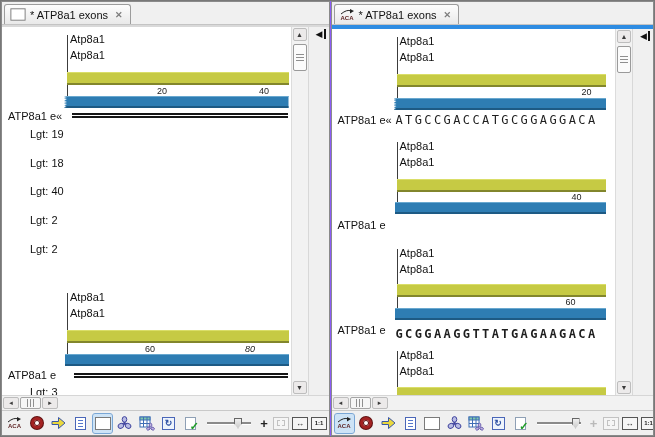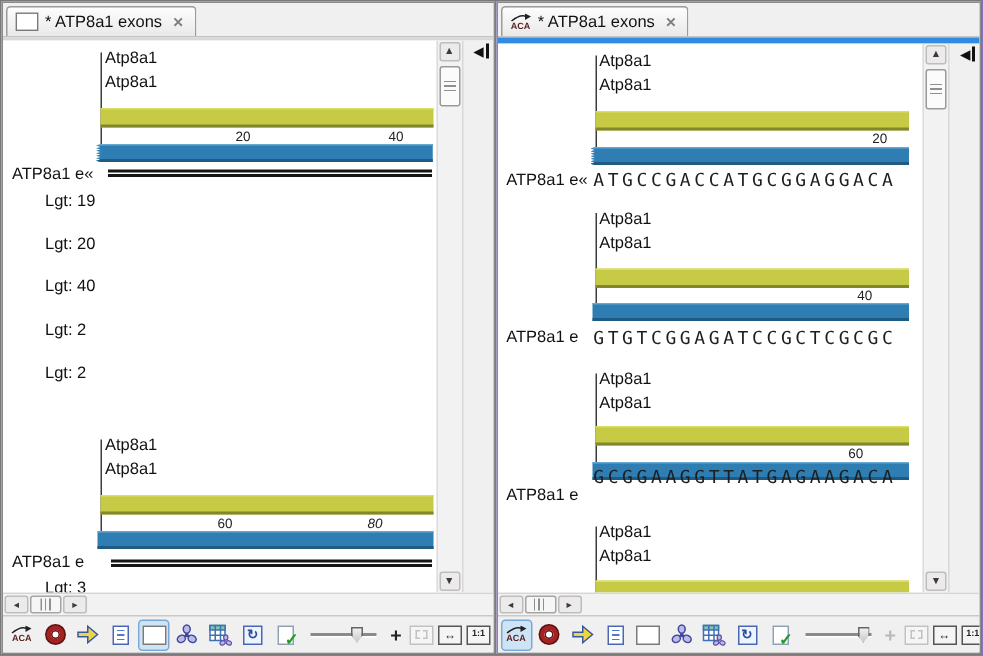--- a/index.html
+++ b/index.html
@@ -98,21 +98,21 @@
         <div class="abs lbl" style="left:68px;top:6px;">Atp8a1</div>
         <div class="abs lbl" style="left:68px;top:22px;">Atp8a1</div>
         <div class="abs ybar" style="left:65px;right:2px;top:45px;"></div>
         <div class="abs num" style="left:155px;top:59px;">20</div>
         <div class="abs num" style="left:257px;top:59px;">40</div>
         <div class="abs bbar zig" style="left:62px;right:2px;top:69px;"></div>
         <div class="abs lbl" style="left:6px;top:83px;">ATP8a1 e«</div>
         <div class="abs dline" style="left:70px;right:3px;top:86px;"></div>
 
         <div class="abs lbl" style="left:28px;top:101px;">Lgt: 19</div>
-        <div class="abs lbl" style="left:28px;top:130px;">Lgt: 20</div>
+        <div class="abs lbl" style="left:28px;top:130px;">Lgt: 18</div>
         <div class="abs lbl" style="left:28px;top:158px;">Lgt: 40</div>
         <div class="abs lbl" style="left:28px;top:187px;">Lgt: 2</div>
         <div class="abs lbl" style="left:28px;top:216px;">Lgt: 2</div>
 
         <div class="abs vline" style="left:65px;top:266px;height:62px;"></div>
         <div class="abs lbl" style="left:68px;top:264px;">Atp8a1</div>
         <div class="abs lbl" style="left:68px;top:280px;">Atp8a1</div>
         <div class="abs ybar" style="left:65px;right:2px;top:303px;"></div>
         <div class="abs num" style="left:143px;top:317px;">60</div>
         <div class="abs num" style="left:243px;top:317px;font-style:italic;">80</div>
@@ -256,30 +256,29 @@
         <div class="abs lbl" style="left:6px;top:85px;">ATP8a1 e«</div>
         <div class="abs seq" style="left:64px;top:84px;">ATGCCGACCATGCGGAGGACA</div>
 
         <div class="abs vline" style="left:65px;top:113px;height:62px;"></div>
         <div class="abs lbl" style="left:68px;top:111px;">Atp8a1</div>
         <div class="abs lbl" style="left:68px;top:127px;">Atp8a1</div>
         <div class="abs ybar" style="left:65px;right:9px;top:150px;"></div>
         <div class="abs num" style="left:240px;top:163px;">40</div>
         <div class="abs bbar" style="left:63px;right:9px;top:173px;"></div>
         <div class="abs lbl" style="left:6px;top:190px;">ATP8a1 e</div>
-        <div class="abs seq" style="left:64px;top:189px;">GTGTCGGAGATCCGCTCGCGC</div>
 
         <div class="abs vline" style="left:65px;top:220px;height:60px;"></div>
         <div class="abs lbl" style="left:68px;top:218px;">Atp8a1</div>
         <div class="abs lbl" style="left:68px;top:234px;">Atp8a1</div>
         <div class="abs ybar" style="left:65px;right:9px;top:255px;"></div>
         <div class="abs num" style="left:234px;top:268px;">60</div>
         <div class="abs bbar" style="left:63px;right:9px;top:279px;"></div>
         <div class="abs lbl" style="left:6px;top:295px;">ATP8a1 e</div>
-        <div class="abs seq" style="left:64px;top:282px;">GCGGAAGGTTATGAGAAGACA</div>
+        <div class="abs seq" style="left:64px;top:298px;font-weight:bold;">GCGGAAGGTTATGAGAAGACA</div>
 
         <div class="abs vline" style="left:65px;top:322px;height:44px;"></div>
         <div class="abs lbl" style="left:68px;top:320px;">Atp8a1</div>
         <div class="abs lbl" style="left:68px;top:336px;">Atp8a1</div>
         <div class="abs ybar" style="left:65px;right:9px;top:358px;"></div>
       </div>
 
       <div class="vscroll">
         <div class="sbtn up">
             <span>▲</span>

